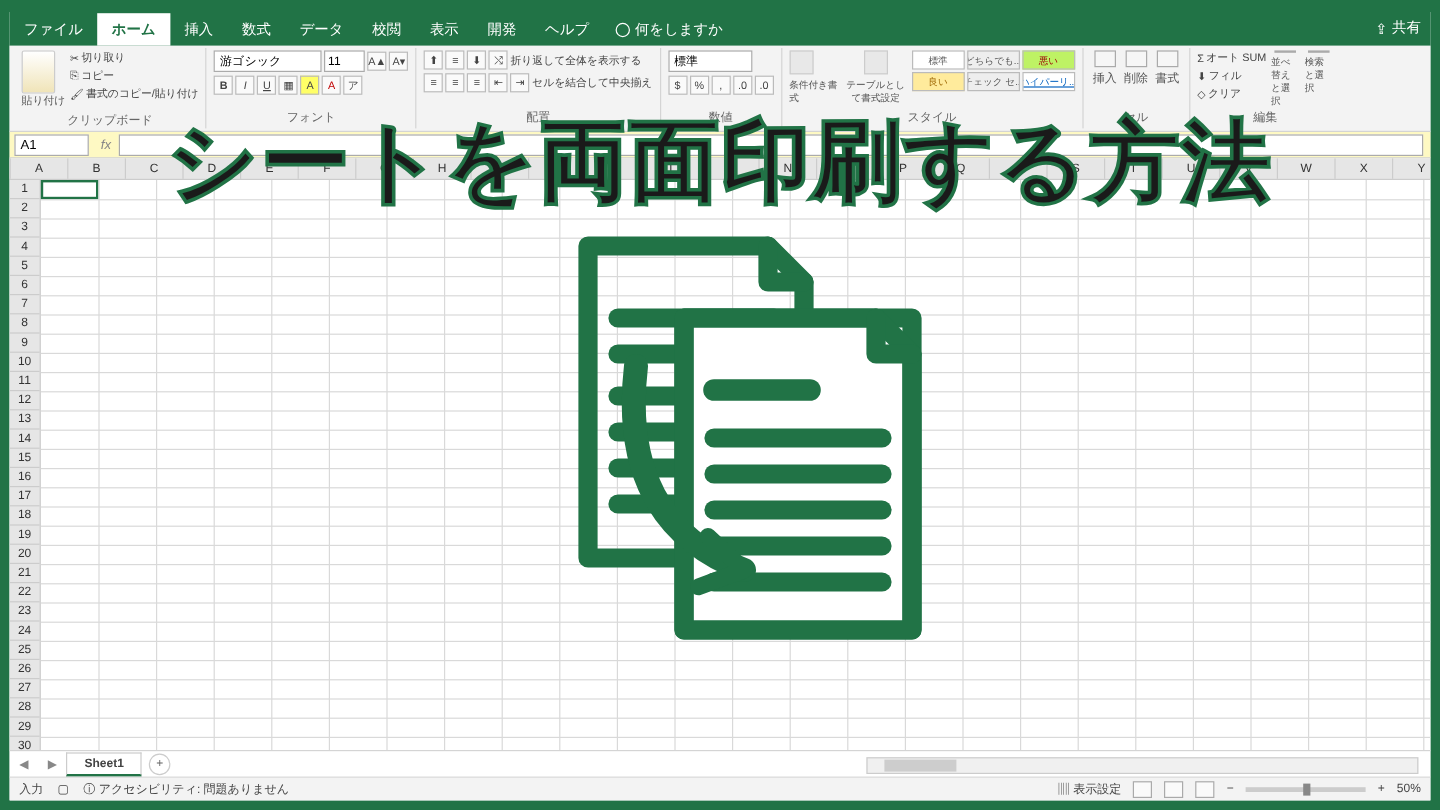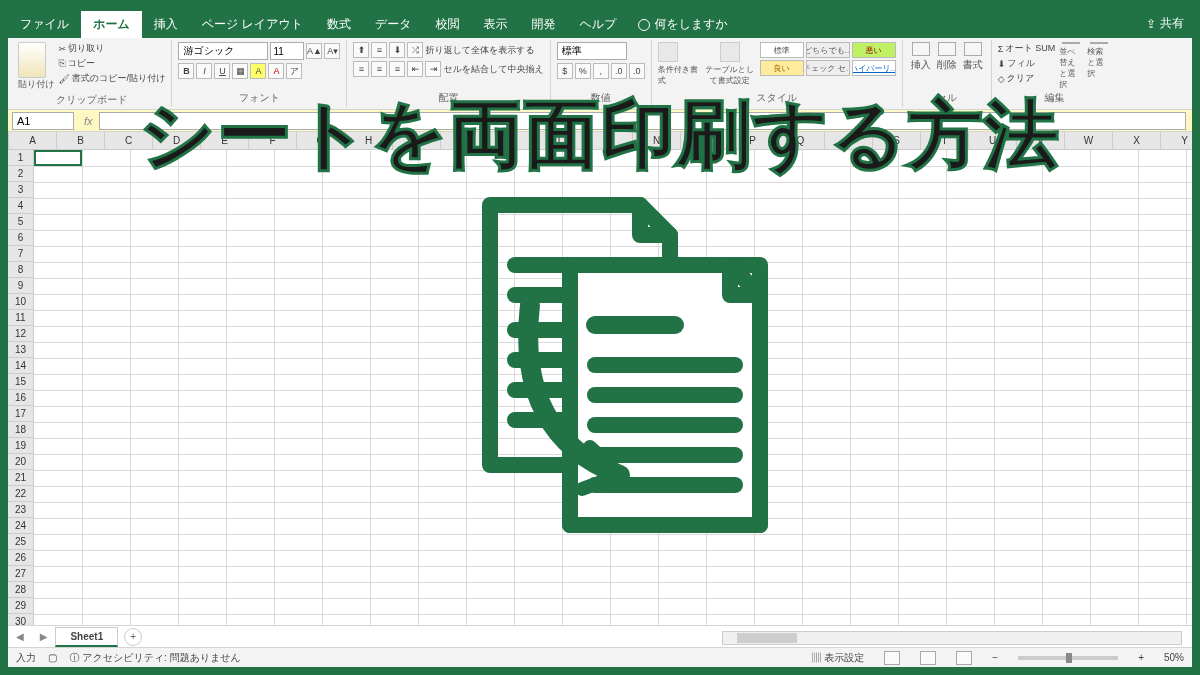--- a/index.html
+++ b/index.html
@@ -43,39 +43,38 @@
 .gridline-v{position:absolute;top:0;bottom:0;width:1px;background:#d9d9d9}
 .sel-cell{position:absolute;top:0;left:0;width:48px;height:16px;border:2px solid #217346;box-sizing:border-box}
 .sheet-tabs{height:22px;background:#fff;border-top:1px solid #d4d4d4;display:flex;align-items:center;font-size:10px;color:#444;position:relative}
 .sheet-nav{padding:0 8px;color:#888}
 .sheet-tab{padding:3px 14px;border:1px solid #ccc;border-bottom:2px solid #217346;background:#fff;font-weight:bold}
 .sheet-add{width:18px;height:18px;border:1px solid #ccc;border-radius:50%;margin-left:6px;text-align:center;line-height:15px;color:#666}
 .hscroll{position:absolute;right:10px;bottom:2px;width:460px;height:14px;background:#f0f0f0;border:1px solid #ccc}
 .hscroll-thumb{position:absolute;left:14px;top:1px;width:60px;height:10px;background:#cdcdcd}
 .statusbar{height:20px;background:#f3f3f3;border-top:1px solid #d4d4d4;display:flex;align-items:center;font-size:10px;color:#444;padding:0 8px;justify-content:space-between}
 .status-left{display:flex;align-items:center;gap:12px}
-.status-right{display:flex;align-items:center;gap:20px}
+.status-right{display:flex;align-items:center;gap:10px}
 .zoom-slider{width:100px;height:4px;background:#ccc;position:relative}
 .zoom-thumb{position:absolute;left:48px;top:-3px;width:6px;height:10px;background:#888}
 .view-btn{width:16px;height:14px;border:1px solid #aaa;background:#fafafa}
 
 
 .overlay-title{position:absolute;top:86px;left:50%;transform:translateX(-50%);font-size:74px;font-weight:400;color:#1a1a1a;-webkit-text-stroke:6px #217346;paint-order:stroke fill;white-space:nowrap;letter-spacing:2px;z-index:10}
 .overlay-icon{position:absolute;top:175px;left:50%;transform:translateX(-50%);z-index:9}
 </style>
 </head>
 <body>
 
 <div class="app-wrap">
 
   <div class="tabs-row">
     <span class="tab">ファイル</span>
     <span class="tab active">ホーム</span>
     <span class="tab">挿入</span>
-    <span class="tab">ページ レイアウト</span>
     <span class="tab">数式</span>
     <span class="tab">データ</span>
     <span class="tab">校閲</span>
     <span class="tab">表示</span>
     <span class="tab">開発</span>
     <span class="tab">ヘルプ</span>
     <span class="tell-me">
       <span class="bulb"></span>
       <span>何をしますか</span>
     </span>

